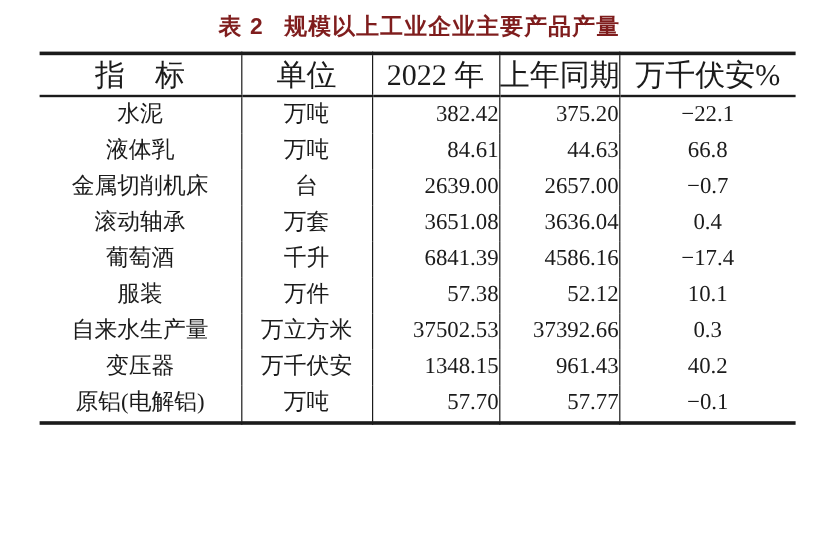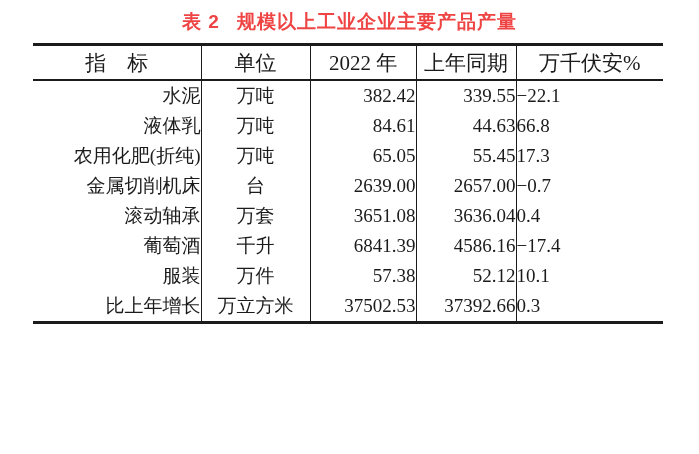--- a/index.html
+++ b/index.html
@@ -14,59 +14,59 @@
     font-family: "Liberation Serif", "DejaVu Serif", serif;
     color: #1b1b1b;
   }
   .title {
     margin-top: 9px;
     text-align: center;
     font-family: "Liberation Sans", "DejaVu Sans", sans-serif;
     font-weight: bold;
     font-size: 19px;
     letter-spacing: 1px;
-    color: #ef4444;
+    color: #7f1d1d;
   }
   .title-label {
     display: inline-block;
     margin-right: 17px;
   }
   table.stats {
     border-collapse: collapse;
     table-layout: fixed;
     margin: 8px 0 0 33px;
     width: 630px;
     border-top: 3px solid #1b1b1b;
     border-bottom: 3px solid #1b1b1b;
   }
   table.stats th {
     font-weight: normal;
-    font-size: 21px;
+    font-size: 25px;
     text-align: center;
     height: 33px;
     border-bottom: 2px solid #1b1b1b;
     padding: 0;
     white-space: nowrap;
   }
   table.stats td {
     font-size: 19px;
     height: 30px;
     padding: 0;
     white-space: nowrap;
     line-height: 30px;
   }
   table.stats th + th,
   table.stats td + td {
     border-left: 1px solid #1b1b1b;
   }
-  td.c0 { text-align: right;  padding-left: 9px; }
+  td.c0 { text-align: center;  padding-left: 9px; }
   td.c1 { text-align: center; }
   td.c2 { text-align: right; padding-right: 5px; }
   td.c3 { text-align: right; padding-right: 5px; }
-  td.c4 { text-align: left; padding-right: 38px; }
+  td.c4 { text-align: center; padding-right: 38px; }
 </style>
 </head>
 <body>
 
 <div class="title">
   <span class="title-label">表 2</span><span>规模以上工业企业主要产品产量</span>
 </div>
 
 <table class="stats">
   <colgroup>
@@ -83,36 +83,29 @@
       <th>2022 年</th>
       <th>上年同期</th>
       <th>万千伏安%</th>
     </tr>
   </thead>
   <tbody>
       <tr>
         <td class="c0">水泥</td>
         <td class="c1">万吨</td>
         <td class="c2">382.42</td>
-        <td class="c3">339.55</td>
+        <td class="c3">375.20</td>
         <td class="c4">−22.1</td>
       </tr>
       <tr>
         <td class="c0">液体乳</td>
         <td class="c1">万吨</td>
         <td class="c2">84.61</td>
         <td class="c3">44.63</td>
         <td class="c4">66.8</td>
-      </tr>
-      <tr>
-        <td class="c0">农用化肥(折纯)</td>
-        <td class="c1">万吨</td>
-        <td class="c2">65.05</td>
-        <td class="c3">55.45</td>
-        <td class="c4">17.3</td>
       </tr>
       <tr>
         <td class="c0">金属切削机床</td>
         <td class="c1">台</td>
         <td class="c2">2639.00</td>
         <td class="c3">2657.00</td>
         <td class="c4">−0.7</td>
       </tr>
       <tr>
         <td class="c0">滚动轴承</td>
@@ -129,20 +122,34 @@
         <td class="c4">−17.4</td>
       </tr>
       <tr>
         <td class="c0">服装</td>
         <td class="c1">万件</td>
         <td class="c2">57.38</td>
         <td class="c3">52.12</td>
         <td class="c4">10.1</td>
       </tr>
       <tr>
-        <td class="c0">比上年增长</td>
+        <td class="c0">自来水生产量</td>
         <td class="c1">万立方米</td>
         <td class="c2">37502.53</td>
         <td class="c3">37392.66</td>
         <td class="c4">0.3</td>
       </tr>
+      <tr>
+        <td class="c0">变压器</td>
+        <td class="c1">万千伏安</td>
+        <td class="c2">1348.15</td>
+        <td class="c3">961.43</td>
+        <td class="c4">40.2</td>
+      </tr>
+      <tr>
+        <td class="c0">原铝(电解铝)</td>
+        <td class="c1">万吨</td>
+        <td class="c2">57.70</td>
+        <td class="c3">57.77</td>
+        <td class="c4">−0.1</td>
+      </tr>
     </tbody>
 </table>
 
 </body></html>

